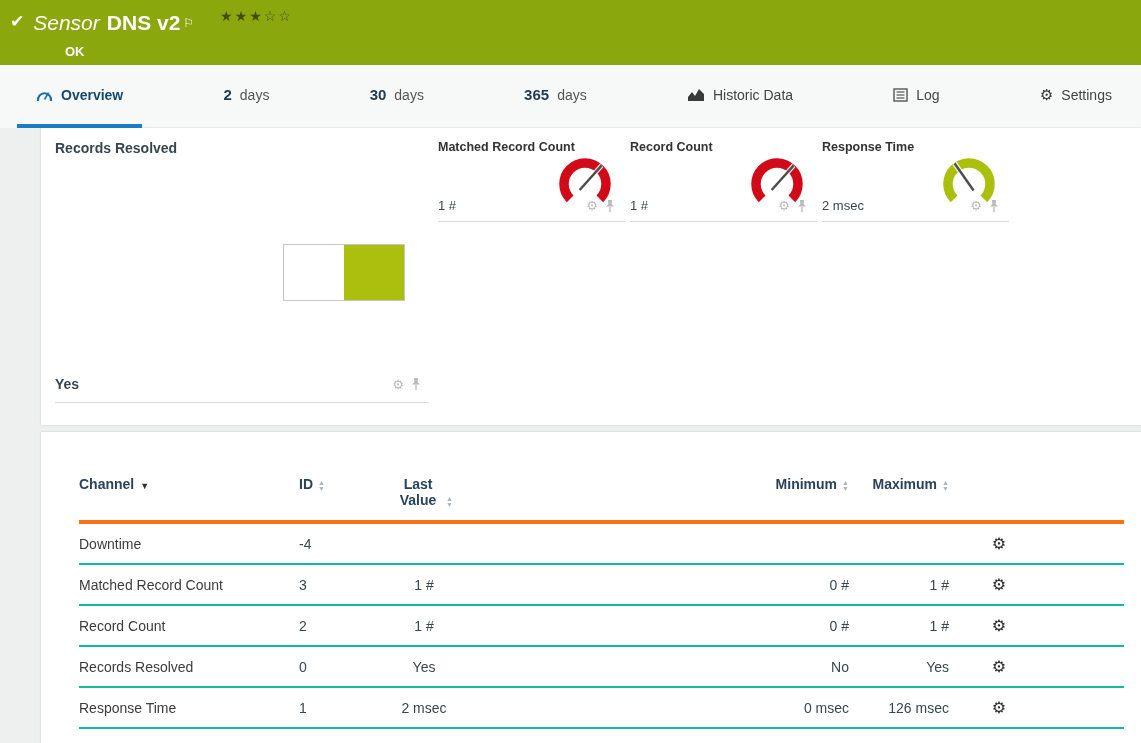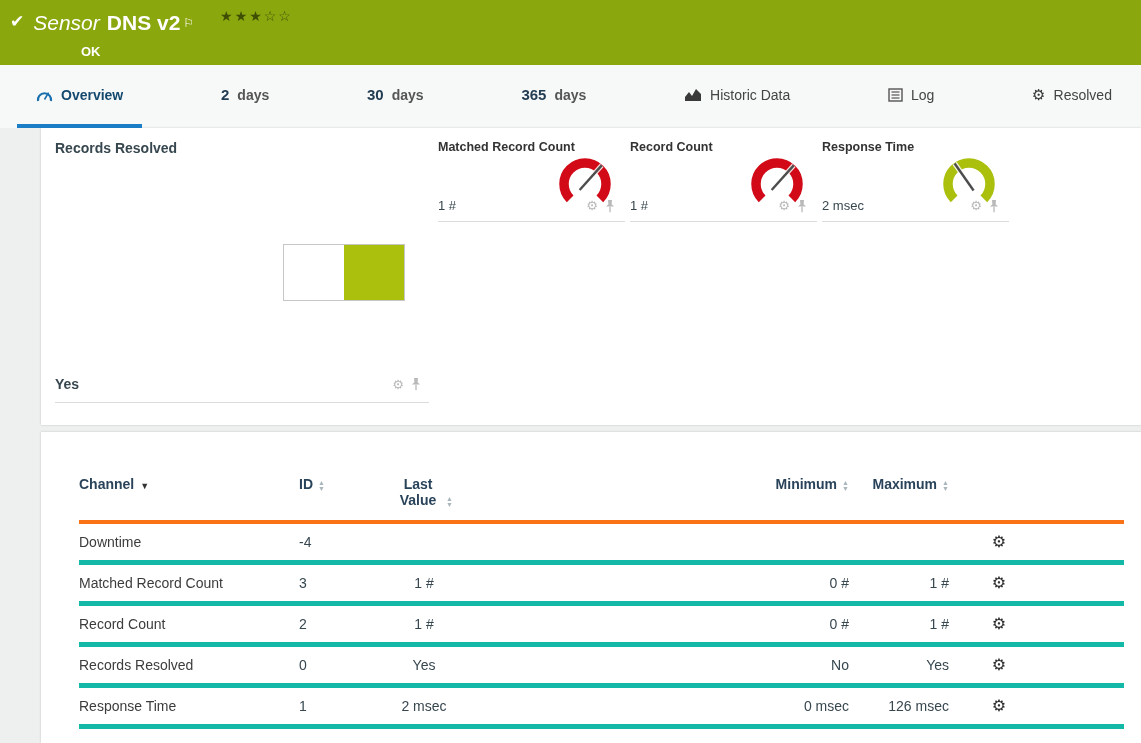--- a/index.html
+++ b/index.html
@@ -11,30 +11,30 @@
 
   
   .topbar { height: 65px; background: #8ba70e; color: #fff; padding: 7px 14px 0 10px; }
   .title-row { display: flex; align-items: flex-start; }
   .check { font-size: 17px; font-weight: bold; margin: 4px 9px 0 0; }
   .sensor-title { font-size: 21px; line-height: 32px; white-space: nowrap; }
   .sensor-title .prefix { font-style: italic; font-weight: 300; margin-right: 7px; }
   .sensor-title .name { font-weight: bold; }
   .flag { font-size: 12px; vertical-align: top; margin-left: 3px; }
   .stars { margin-left: 26px; margin-top: 1px; font-size: 14px; letter-spacing: 2px; color: rgba(35,45,0,.72); }
-  .status-ok { margin: 5px 0 0 71px; font-size: 13px; font-weight: bold; }
+  .status-ok { margin: 5px 0 0 55px; font-size: 13px; font-weight: bold; }
 
   
   .tabs { height: 63px; background: #f7f8f8; display: flex; justify-content: space-between;
           align-items: stretch; padding: 0 10px 0 17px; }
   .tab { display: flex; align-items: center; gap: 8px; padding: 0 19px; cursor: pointer;
          color: #444; font-size: 14px; border-bottom: 4px solid transparent; white-space: nowrap; }
   .tab.active { border-bottom-color: #1a7dc6; color: #14496e; font-weight: bold; }
   .tab .num { font-weight: bold; color: #223c52; font-size: 15px; }
-  .tab .unit { color: #555; font-weight: bold; }
+  .tab .unit { color: #555; }
   .tab .glyph { font-size: 15px; color: #333; line-height: 1; }
   .tab svg { display: block; }
 
   
   .main { padding-left: 41px; }
   .panel { background: #fff; box-shadow: 0 0 2px rgba(0,0,0,.18); }
 
   .overview-panel { height: 297px; display: flex; align-items: flex-start; padding-top: 12px; }
 
   .left-block { width: 374px; margin-left: 14px; height: 263px; display: flex; flex-direction: column; }
@@ -66,21 +66,21 @@
   .thead .hdr { cursor: pointer; }
   .col-id  { text-align: left; }
   .col-last{ text-align: center; }
   .col-min { text-align: right; }
   .col-max { text-align: right; }
   .col-gear{ text-align: center; }
   .wrapped { display: inline-block; width: 46px; text-align: center; vertical-align: top; }
   .sort { display: inline-block; margin-left: 5px; vertical-align: bottom; }
   .sort i { display: block; font-style: normal; font-size: 7px; line-height: 6px; color: #a9b6bd; }
   .caret { font-size: 9px; color: #333; margin-left: 6px; }
-  .tbody-row { height: 41px; border-bottom: 5px solid #14b8a6; font-size: 14px; color: #37474f; }
+  .tbody-row { height: 41px; border-bottom: 2px solid #14b8a6; font-size: 14px; color: #37474f; }
   .tbody-row .col-channel { color: #3c3c3c; }
   .row-gear { font-size: 16px; color: #2f2f2f; cursor: pointer; line-height: 1; }
 </style>
 </head>
 <body>
 
 <header class="topbar" style="background: rgb(139, 167, 14);">
   <div class="title-row">
     <span class="check">✔</span>
     <h1 class="sensor-title"><span class="prefix">Sensor</span><span class="name">DNS v2</span><span class="flag">⚐</span></h1>
@@ -119,21 +119,21 @@
     <svg width="15" height="14" viewBox="0 0 15 14">
       <rect x="1" y="1" width="13" height="12" fill="none" stroke="#555" stroke-width="1.4"></rect>
       <line x1="3.5" y1="4" x2="11.5" y2="4" stroke="#555" stroke-width="1.2"></line>
       <line x1="3.5" y1="7" x2="11.5" y2="7" stroke="#555" stroke-width="1.2"></line>
       <line x1="3.5" y1="10" x2="11.5" y2="10" stroke="#555" stroke-width="1.2"></line>
     </svg>
     <span>Log</span>
   </div>
   <div class="tab">
     <span class="glyph">⚙</span>
-    <span>Resolved</span>
+    <span>Settings</span>
   </div>
 </nav>
 
 <main class="main">
 
   <section class="panel overview-panel">
 
     <div class="left-block">
       <div class="block-title">Records Resolved</div>
       <div class="mini-chart">

